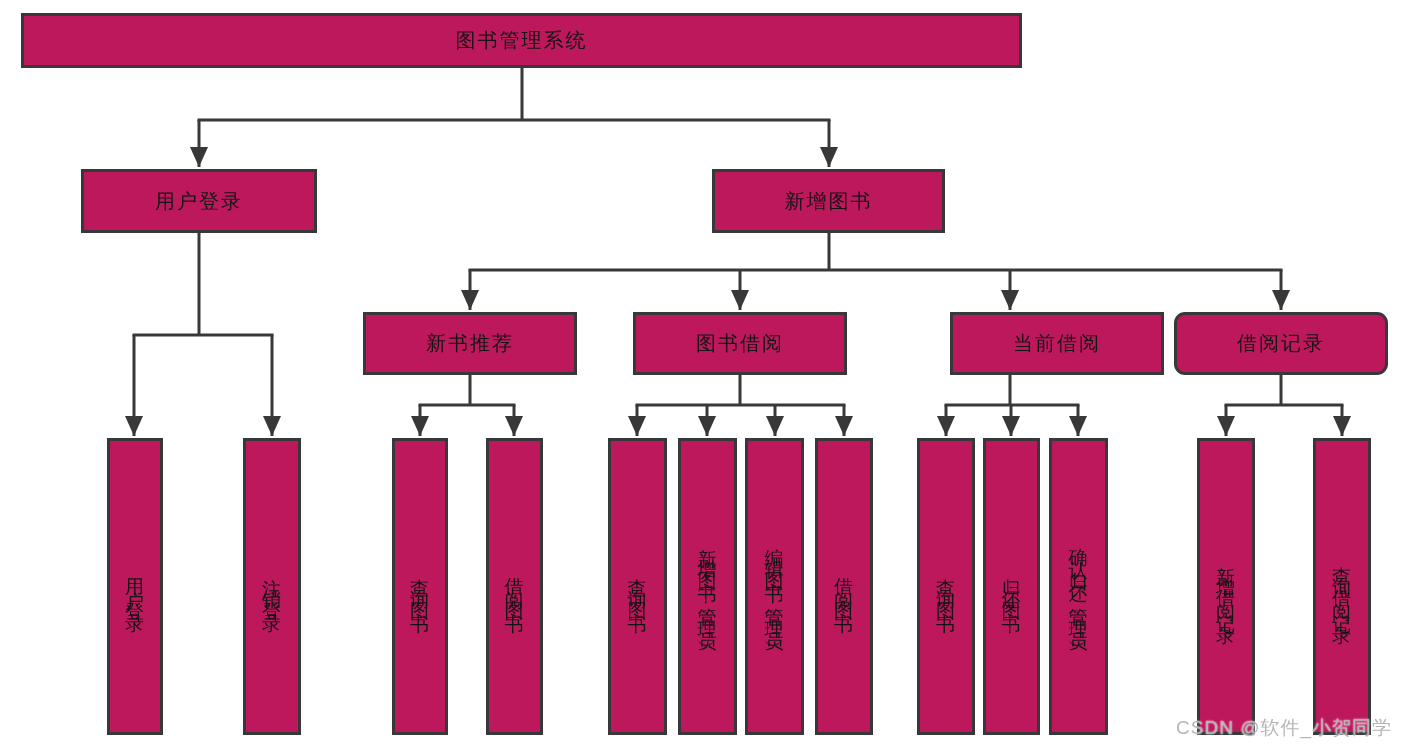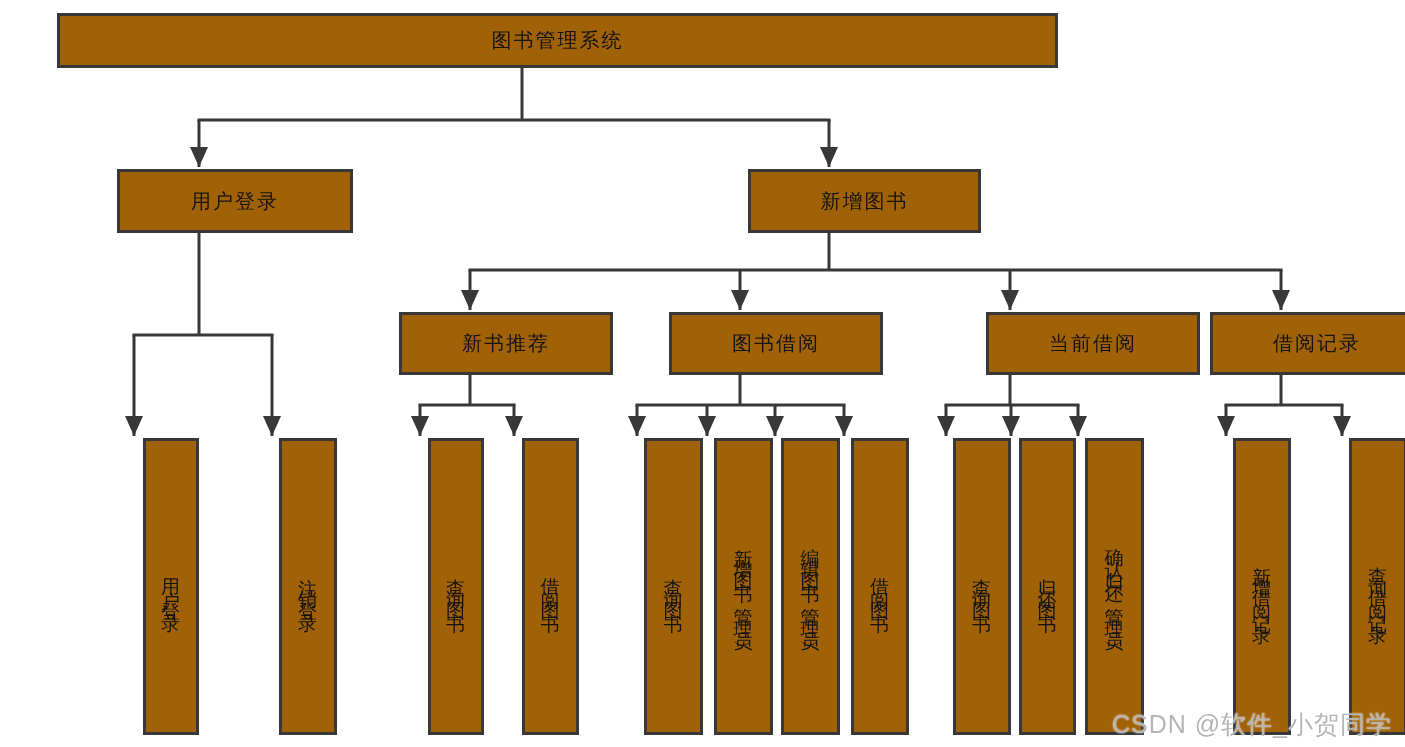--- a/index.html
+++ b/index.html
@@ -3,34 +3,33 @@
 <meta charset="utf-8">
 <style>
   html,body{margin:0;padding:0;background:#ffffff;}
   .stage{
     position:relative;width:1405px;height:747px;background:#ffffff;
     font-family:"Liberation Sans","DejaVu Sans",sans-serif;color:#141414;
     overflow:hidden;
   }
   .wires{position:absolute;left:0;top:0;width:1405px;height:747px;}
   .node{
-    position:absolute;box-sizing:border-box;background:#a16207;
+    position:absolute;box-sizing:border-box;background:#be185d;
     border:3px solid #383838;display:flex;align-items:center;justify-content:center;
     text-align:center;
-    margin-left:36px;
   }
   .hnode{font-size:20px;letter-spacing:2px;}
   .root{font-size:20px;letter-spacing:2px;}
   .leaf{font-size:19px;}
   .leaf .vtext{
     writing-mode:vertical-lr;text-orientation:mixed;
     letter-spacing:12px;line-height:1;display:block;
   }
   .watermark{
-    position:absolute;right:13px;bottom:6px;font-size:25px;color:#b5b5b5;
+    position:absolute;right:13px;bottom:6px;font-size:19px;color:#b5b5b5;
     letter-spacing:1px;text-shadow:0 0 2px #ffffff;white-space:nowrap;
   }
 </style>
 </head>
 <body>
 
 <div class="stage">
 
   <svg class="wires" viewBox="0 0 1405 747" xmlns="http://www.w3.org/2000/svg">
     <defs>
@@ -76,21 +75,21 @@
   </svg>
 
   <div class="node root" style="left:21px;top:13px;width:1001px;height:55px;">图书管理系统</div>
 
   <div class="node hnode" style="left:81px;top:169px;width:236px;height:64px;">用户登录</div>
   <div class="node hnode" style="left:712px;top:169px;width:233px;height:64px;">新增图书</div>
 
   <div class="node hnode" style="left:363px;top:312px;width:214px;height:63px;">新书推荐</div>
   <div class="node hnode" style="left:633px;top:312px;width:214px;height:63px;">图书借阅</div>
   <div class="node hnode" style="left:950px;top:312px;width:214px;height:63px;">当前借阅</div>
-  <div class="node hnode" style="left:1174px;top:312px;width:214px;height:63px;">借阅记录</div>
+  <div class="node hnode" style="left:1174px;top:312px;width:214px;height:63px;border-radius:11px;">借阅记录</div>
 
   <div class="node leaf" style="left:107px;top:438px;width:56px;height:297px;">
     <span class="vtext">用户登录</span>
   </div>
   <div class="node leaf" style="left:243px;top:438px;width:58px;height:297px;">
     <span class="vtext">注销登录</span>
   </div>
 
   <div class="node leaf" style="left:392px;top:438px;width:56px;height:297px;">
     <span class="vtext">查询图书</span>

